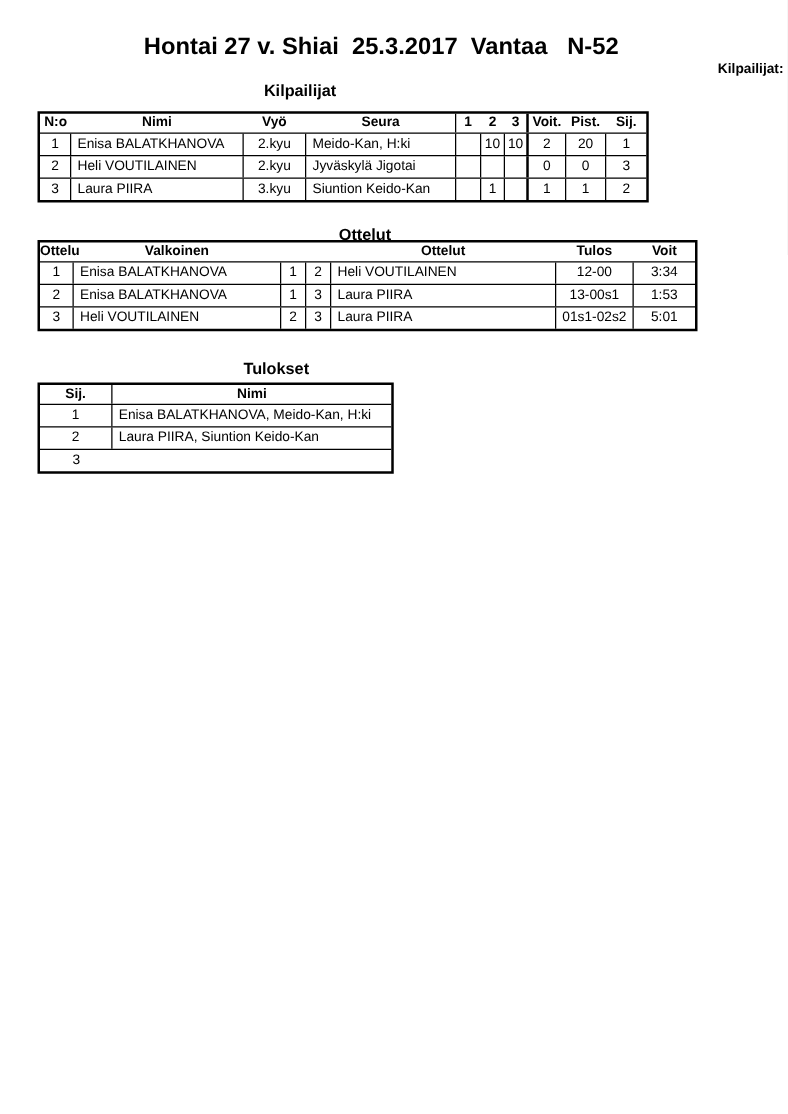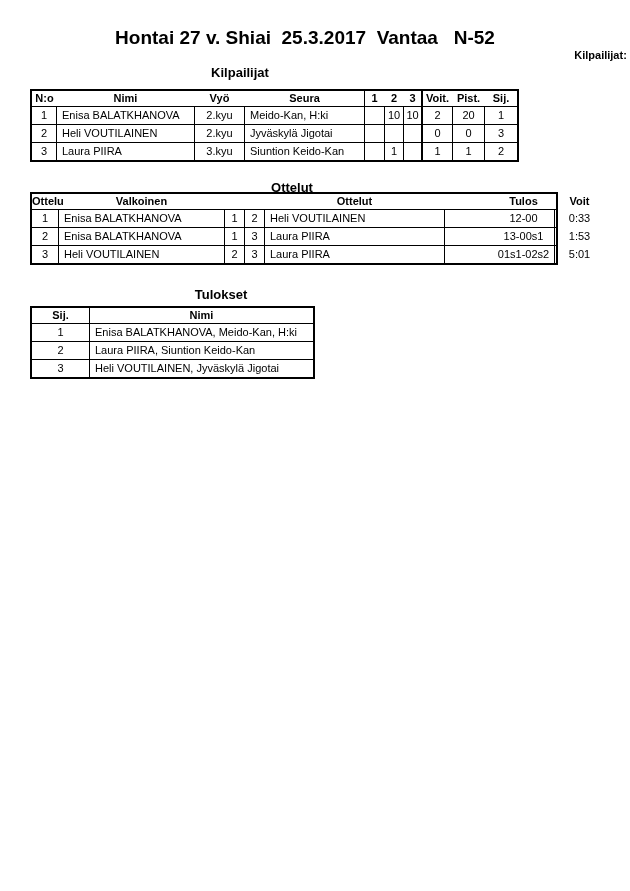--- a/index.html
+++ b/index.html
@@ -50,21 +50,21 @@
   #t1 .c3{width:120px;} #t1 .c4{width:20px;} #t1 .c5{width:19px;}
   #t1 .c6{width:19px;border-right-width:2px;} #t1 .c7{width:30px;}
   #t1 .c8{width:32px;} #t1 .c9{width:32px;}
   #t1 .head .c0{text-align:center;padding-left:1px;}
   #t1 .head .c3{border-right-color:#000;}
   #t1 .head .c6{border-right-color:#000;}
   #t1 .body .c1,#t1 .body .c3{text-align:left;padding-left:5px;}
 
   
   #t2 .c0{width:27px;} #t2 .c1{width:166px;} #t2 .c2{width:20px;}
-  #t2 .c3{width:20px;} #t2 .c4{width:180px;} #t2 .c5{width:62px;margin-left:48px;}
+  #t2 .c3{width:20px;} #t2 .c4{width:180px;} #t2 .c5{width:62px;}
   #t2 .c6{width:49px;}
   #t2 .body .c1,#t2 .body .c4{text-align:left;padding-left:5px;}
 
   
   #t3 .c0{width:58px;} #t3 .c1{width:223px;}
   #t3 .head .c0{border-right-color:#000;}
   #t3 .body .c1{text-align:left;padding-left:5px;}
 </style>
 </head>
 <body>
@@ -140,21 +140,21 @@
         <div class="cell c5">Tulos</div>
         <div class="cell c6">Voit</div>
       </div>
       <div class="row body">
         <div class="cell c0">1</div>
         <div class="cell c1">Enisa BALATKHANOVA</div>
         <div class="cell c2">1</div>
         <div class="cell c3">2</div>
         <div class="cell c4">Heli VOUTILAINEN</div>
         <div class="cell c5">12-00</div>
-        <div class="cell c6">0:33</div>
+        <div class="cell c6">3:34</div>
       </div>
       <div class="row body">
         <div class="cell c0">2</div>
         <div class="cell c1">Enisa BALATKHANOVA</div>
         <div class="cell c2">1</div>
         <div class="cell c3">3</div>
         <div class="cell c4">Laura PIIRA</div>
         <div class="cell c5">13-00s1</div>
         <div class="cell c6">1:53</div>
       </div>
@@ -179,17 +179,16 @@
       <div class="row body">
         <div class="cell c0">1</div>
         <div class="cell c1">Enisa BALATKHANOVA, Meido-Kan, H:ki</div>
       </div>
       <div class="row body">
         <div class="cell c0">2</div>
         <div class="cell c1">Laura PIIRA, Siuntion Keido-Kan</div>
       </div>
       <div class="row body">
         <div class="cell c0">3</div>
-        <div class="cell c1">Heli VOUTILAINEN, Jyväskylä Jigotai</div>
       </div>
     </div>
 
 </div>
 
 </body></html>

